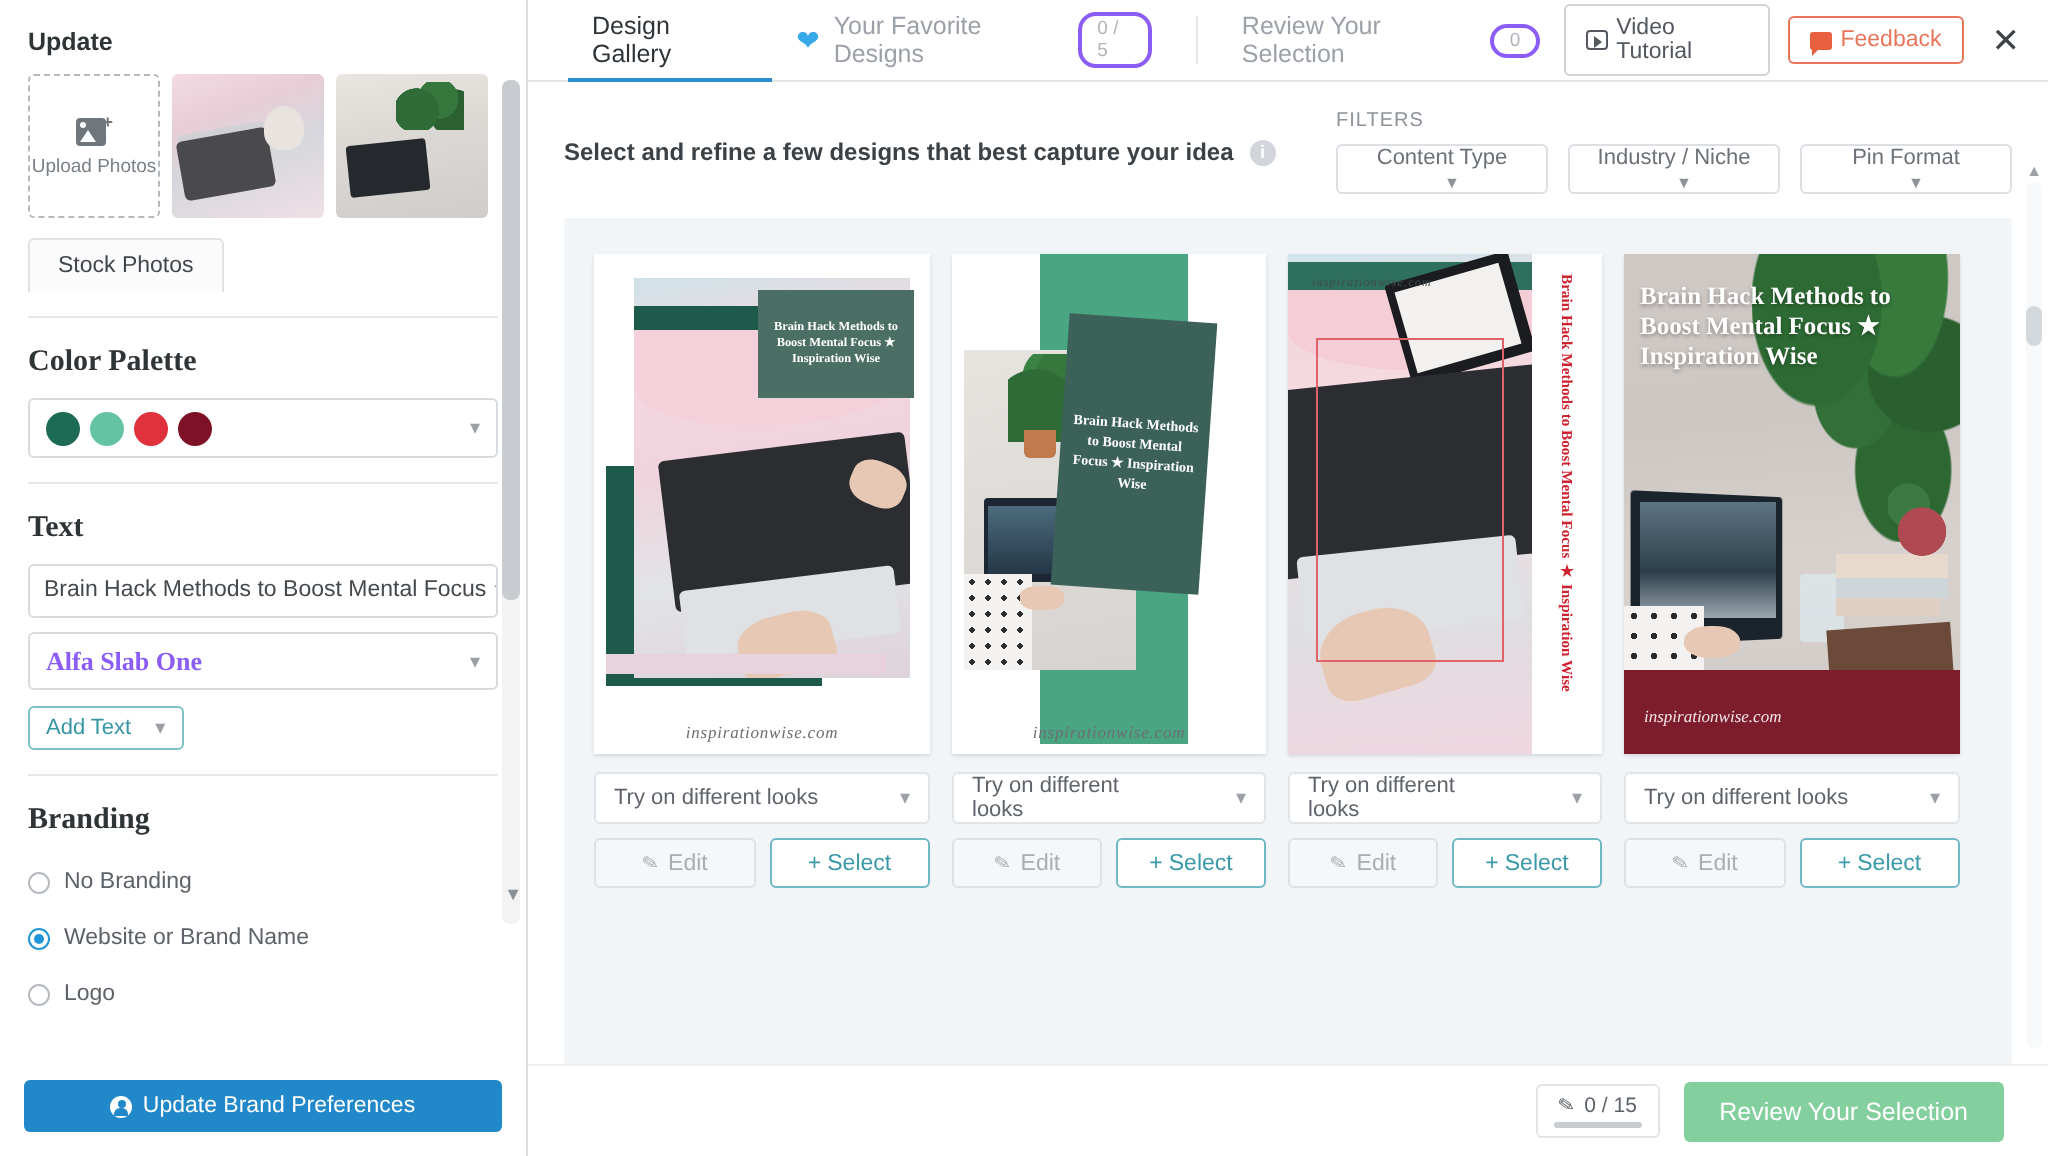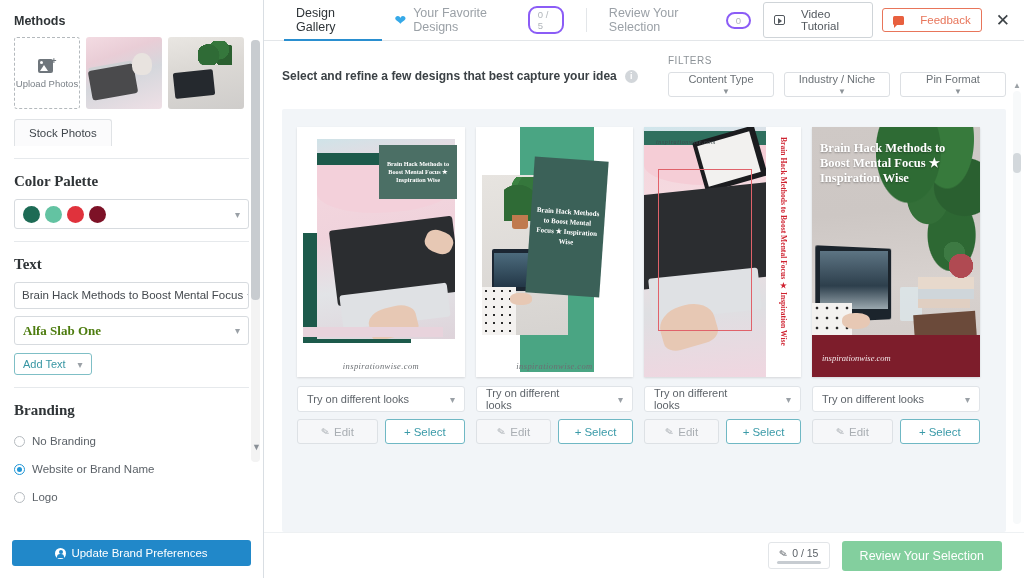--- a/index.html
+++ b/index.html
@@ -119,21 +119,21 @@
     width: 100%; height: 27px; border: 1px solid #d7dbdf; border-radius: 3px;
     font-size: 11.5px; color: #44494e; padding: 0 7px;
     font-family: "Liberation Sans", sans-serif; background: #fff;
     white-space: nowrap; overflow: hidden; line-height: 25px;
   }
   .font-select {
     width: 100%; height: 29px; border: 1px solid #d7dbdf; border-radius: 3px;
     margin-top: 7px; display: flex; align-items: center; justify-content: space-between;
     padding: 0 8px;
   }
-  .font-name { font-family: "Liberation Serif", serif; font-size: 13px; font-weight: bold; color: #4d7c0f; }
+  .font-name { font-family: "Liberation Serif", serif; font-size: 13px; font-weight: bold; color: #8b5cf6; }
   .addtext-btn {
     margin-top: 8px; display: inline-flex; align-items: center; gap: 12px;
     border: 1px solid #7fbfc6; border-radius: 3px; padding: 4px 8px;
     font-size: 11px; color: #3796a3; background: #fff;
   }
 
   .radio-row { display: flex; align-items: center; gap: 7px; margin-top: 16px; }
   .radio {
     width: 11px; height: 11px; border: 1px solid #b6bbc0; border-radius: 50%;
     background: #fff; position: relative; flex: none;
@@ -182,21 +182,21 @@
     height: 2.5px; background: #2a8fd0;
   }
   .heart { color: #36a9e8; font-size: 14px; line-height: 1; }
   .count-pill {
     border: 2px solid #8b5cf6; border-radius: 9px; padding: 1px 8px;
     font-size: 9.5px; color: #b0b5ba;
   }
   .divider-v { width: 1px; height: 24px; background: #e3e6e9; margin: 0 10px; }
   .spacer { flex: 1; }
   .btn-outline {
-    display: flex; align-items: center; gap: 16px; border: 1px solid #cfd4d8;
+    display: flex; align-items: center; gap: 4px; border: 1px solid #cfd4d8;
     border-radius: 3px; padding: 5px 10px; font-size: 11.5px; color: #52585e;
     background: #fff;
   }
   .btn-outline.feedback { border-color: #e8755a; color: #e8755a; margin-left: 9px; }
   .play-ico {
     width: 11px; height: 10px; border: 1.4px solid #52585e; border-radius: 2px;
     position: relative; flex: none;
   }
   .play-ico::after {
     content:''; position:absolute; left:3px; top:1.8px;
@@ -317,21 +317,21 @@
 
   <aside class="sidebar">
 
     <div class="sb-body">
       <div class="sb-arrow up">▲</div>
       <div class="sb-scroll-track">
         <div class="sb-scroll-thumb"></div>
       </div>
       <div class="sb-arrow dn">▼</div>
 
-      <div class="sec-label">Methods</div>
+      <div class="sec-label">Update</div>
 
       <div class="photos-row">
         <div class="upload-box">
           <div class="upload-ico">
             <div class="sq"></div>
               <div class="plus">+</div>
           </div>
           <div class="upload-txt">Upload Photos</div>
         </div>
         <div class="photo-thumb pt1"></div>

